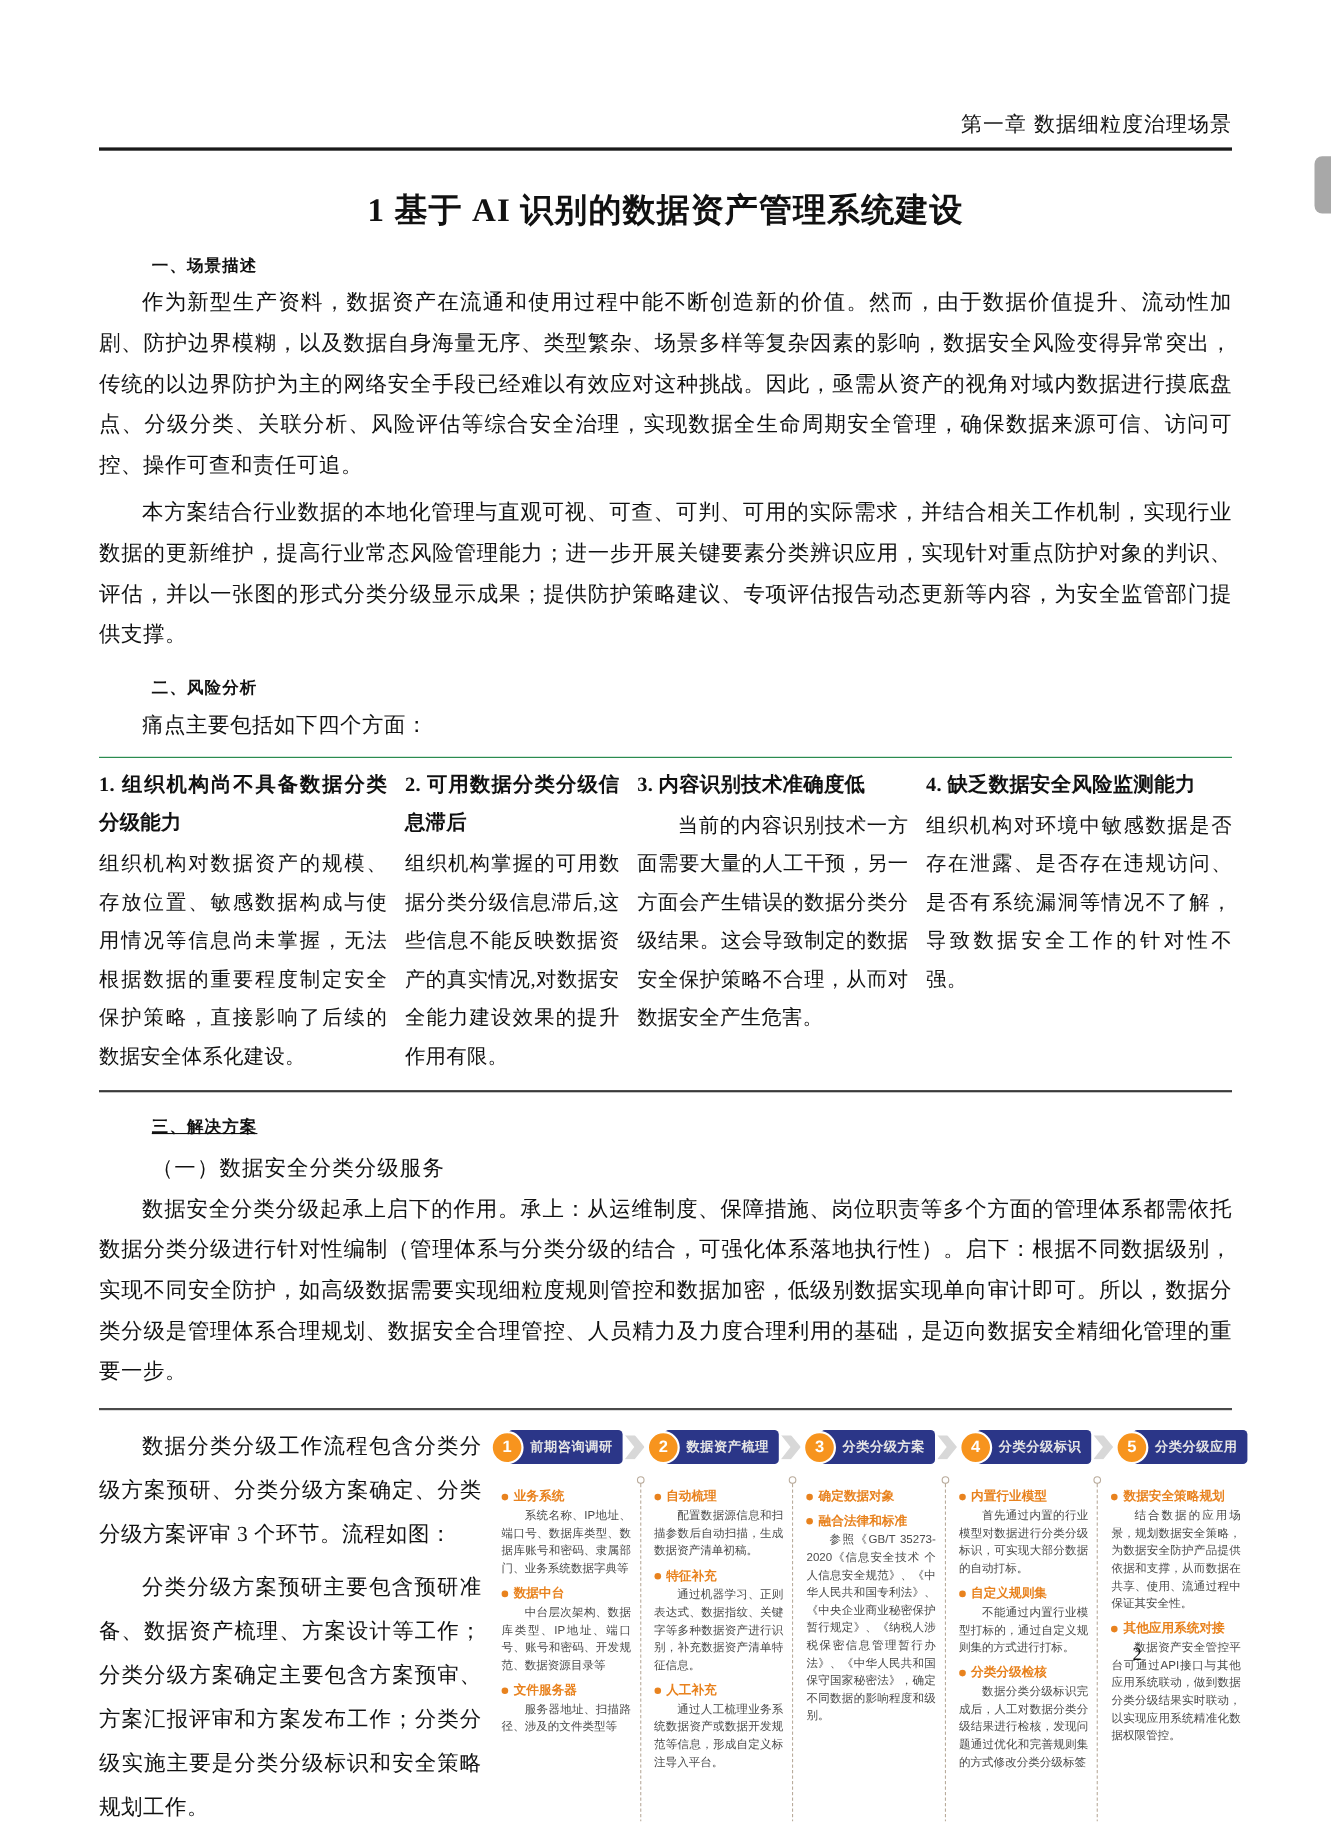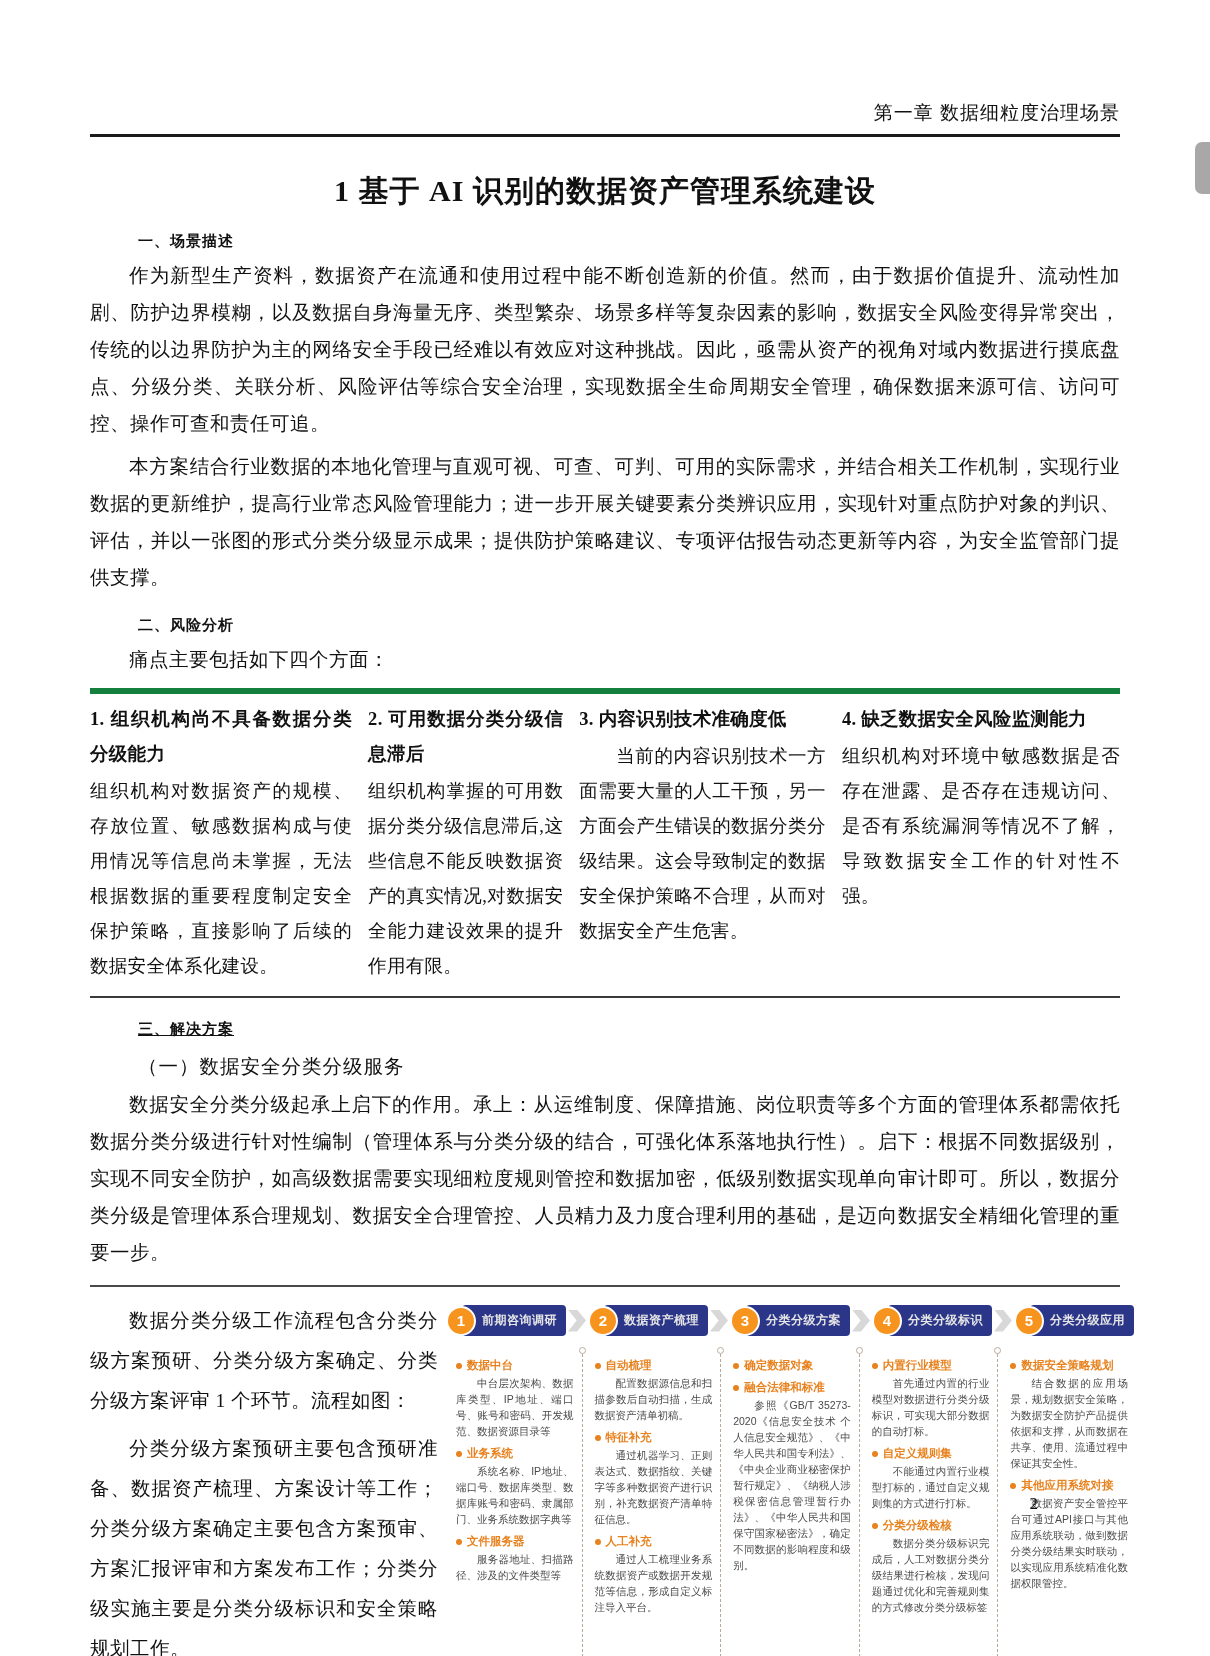--- a/index.html
+++ b/index.html
@@ -17,21 +17,21 @@
   
   .doc-title{text-align:center;font-size:30px;font-weight:bold;margin:34px 0 10px 0;letter-spacing:1px;}
 
   h2.sec{font-family:"Liberation Sans",sans-serif;font-size:15px;font-weight:bold;
          margin:20px 0 6px 0;padding-left:48px;letter-spacing:1px;}
   h3.sub{font-size:19.5px;font-weight:normal;margin:14px 0 6px 0;padding-left:48px;letter-spacing:1px;}
 
   p.body{font-size:19.5px;line-height:37px;text-align:justify;text-indent:2em;margin:6px 0;letter-spacing:0.5px;}
 
   
-  .risk-table{display:flex;border-top:6px solid #15803d;border-bottom:2px solid #3a3a3a;
+  .risk-table{display:flex;border-top:1px solid #15803d;border-bottom:2px solid #3a3a3a;
               margin-top:10px;padding:8px 0 12px 0;}
   .risk-cell{font-size:18.5px;line-height:35px;text-align:justify;letter-spacing:0.3px;}
   .risk-cell .rt{font-weight:bold;}
   .risk-cell .rb{margin-top:2px;}
   .rc1{width:27%;padding-right:16px;box-sizing:border-box;}
   .rc2{width:20.5%;padding-right:16px;box-sizing:border-box;}
   .rc3{width:25.5%;padding-right:16px;box-sizing:border-box;}
   .rc4{width:27%;box-sizing:border-box;}
   .rc3 .rb{text-indent:2em;}
 
@@ -104,21 +104,21 @@
         <div class="rb">组织机构对环境中敏感数据是否存在泄露、是否存在违规访问、是否有系统漏洞等情况不了解，导致数据安全工作的针对性不强。</div>
       </div>
     </div>
 
     <h2 class="sec" style="margin-top:22px;text-decoration:underline;">三、解决方案</h2>
     <h3 class="sub">（一）数据安全分类分级服务</h3>
     <p class="body">数据安全分类分级起承上启下的作用。承上：从运维制度、保障措施、岗位职责等多个方面的管理体系都需依托数据分类分级进行针对性编制（管理体系与分类分级的结合，可强化体系落地执行性）。启下：根据不同数据级别，实现不同安全防护，如高级数据需要实现细粒度规则管控和数据加密，低级别数据实现单向审计即可。所以，数据分类分级是管理体系合理规划、数据安全合理管控、人员精力及力度合理利用的基础，是迈向数据安全精细化管理的重要一步。</p>
 
     <div class="figure-row">
       <div class="side-col">
-        <p>数据分类分级工作流程包含分类分级方案预研、分类分级方案确定、分类分级方案评审 1 个环节。流程如图：</p>
+        <p>数据分类分级工作流程包含分类分级方案预研、分类分级方案确定、分类分级方案评审 3 个环节。流程如图：</p>
         <p>分类分级方案预研主要包含预研准备、数据资产梳理、方案设计等工作；分类分级方案确定主要包含方案预审、方案汇报评审和方案发布工作；分类分级实施主要是分类分级标识和安全策略规划工作。</p>
       </div>
 
       <div class="figure">
         <div class="fig-steps">
           <div class="step">
             <span class="step-num">1</span>
             <span class="step-label">前期咨询调研</span>
           </div>
           <div class="step-arrow"></div>
@@ -141,30 +141,30 @@
             <span class="step-num">5</span>
             <span class="step-label">分类分级应用</span>
           </div>
         </div>
 
         <div class="fig-details">
           <div class="fig-col">
             <div class="fig-item">
               <div class="fig-item-title">
                   <span class="dot"></span>
+                  <span>业务系统</span>
+                </div>
+              <div class="fig-item-body">系统名称、IP地址、端口号、数据库类型、数据库账号和密码、隶属部门、业务系统数据字典等</div>
+            </div>
+            <div class="fig-item">
+              <div class="fig-item-title">
+                  <span class="dot"></span>
                   <span>数据中台</span>
                 </div>
               <div class="fig-item-body">中台层次架构、数据库类型、IP地址、端口号、账号和密码、开发规范、数据资源目录等</div>
-            </div>
-            <div class="fig-item">
-              <div class="fig-item-title">
-                  <span class="dot"></span>
-                  <span>业务系统</span>
-                </div>
-              <div class="fig-item-body">系统名称、IP地址、端口号、数据库类型、数据库账号和密码、隶属部门、业务系统数据字典等</div>
             </div>
             <div class="fig-item">
               <div class="fig-item-title">
                   <span class="dot"></span>
                   <span>文件服务器</span>
                 </div>
               <div class="fig-item-body">服务器地址、扫描路径、涉及的文件类型等</div>
             </div>
           </div>
 

